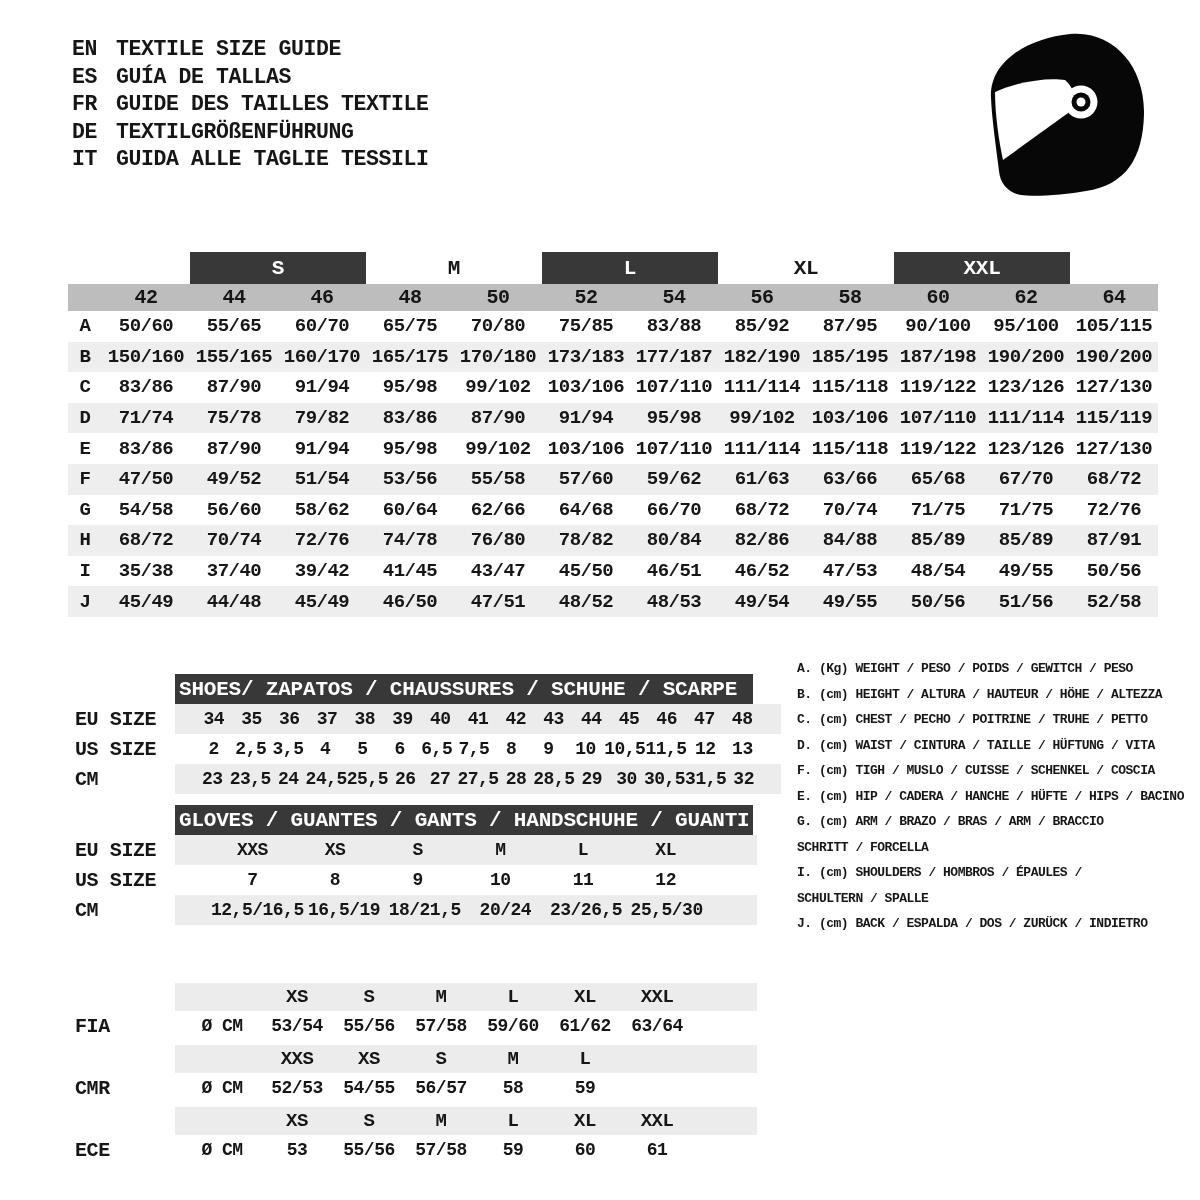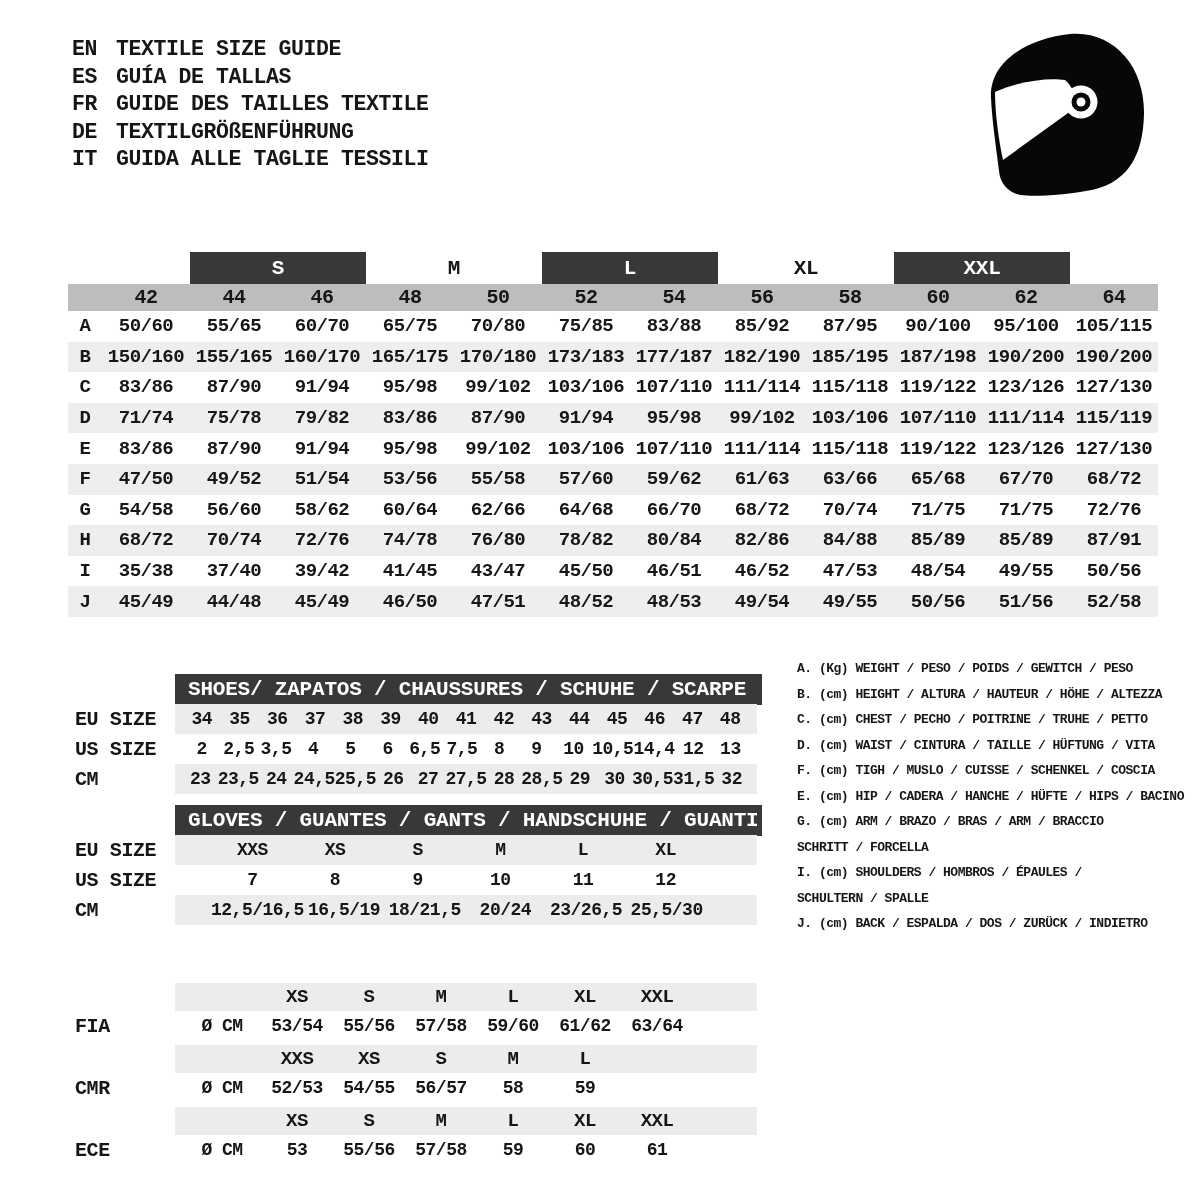--- a/index.html
+++ b/index.html
@@ -21,25 +21,25 @@
   .group{display:flex;align-items:center;justify-content:center;font-size:21px;letter-spacing:-0.3px;}
   .group.boxed{background:#383838;color:#fff;}
   #size-band{display:grid;grid-template-columns:34px repeat(12,1fr);background:#bdbdbd;height:27px;
              font-size:20px;align-items:center;text-align:center;letter-spacing:-0.4px;}
   .trow{display:grid;grid-template-columns:34px repeat(12,1fr);height:30.6px;font-size:19px;
         align-items:center;text-align:center;letter-spacing:-0.5px;}
   .trow.stripe{background:#eeeeee;}
 
   
   .bar{background:#383838;color:#fff;font-size:21px;display:flex;align-items:center;
-       padding-left:13px;height:31px;letter-spacing:-0.2px;width:574px;}
+       padding-left:4px;height:31px;letter-spacing:-0.2px;width:574px;}
   .srow{display:grid;height:30px;align-items:center;text-align:center;font-size:18px;
         letter-spacing:-0.5px;width:582px;}
   .srow.stripe{background:#ececec;}
-  .shoes-grid{grid-template-columns:repeat(15,1fr);padding:0 8px;width:566px;}
+  .shoes-grid{grid-template-columns:repeat(15,1fr);padding:0 20px;width:566px;}
   .gloves-grid{grid-template-columns:repeat(6,1fr);padding:0 50px 0 36px;width:496px;}
   .helm-grid{grid-template-columns:78px repeat(6,72px);padding-left:8px;width:574px;}
   .hsz{height:28px;font-size:19px;}
   .hval{height:30px;margin-bottom:4px;}
   #shoes-bar{left:175px;top:674px;} #shoes-rows{left:175px;top:704px;}
   #gloves-bar{left:175px;top:805px;} #gloves-rows{left:175px;top:835px;}
   #helmet-bar{left:175px;top:949px;} #helmet-rows{left:175px;top:983px;}
   .side-label{position:absolute;left:75px;height:30px;display:flex;align-items:center;
               font-size:20px;letter-spacing:-0.4px;}
 
@@ -290,21 +290,21 @@
         <div class="nw">3,5</div>
         <div class="nw">4</div>
         <div class="nw">5</div>
         <div class="nw">6</div>
         <div class="nw">6,5</div>
         <div class="nw">7,5</div>
         <div class="nw">8</div>
         <div class="nw">9</div>
         <div class="nw">10</div>
         <div class="nw">10,5</div>
-        <div class="nw">14,4</div>
+        <div class="nw">11,5</div>
         <div class="nw">12</div>
         <div class="nw">13</div>
       </div>
       <div class="srow shoes-grid stripe">
         <div class="nw">23</div>
         <div class="nw">23,5</div>
         <div class="nw">24</div>
         <div class="nw">24,5</div>
         <div class="nw">25,5</div>
         <div class="nw">26</div>

